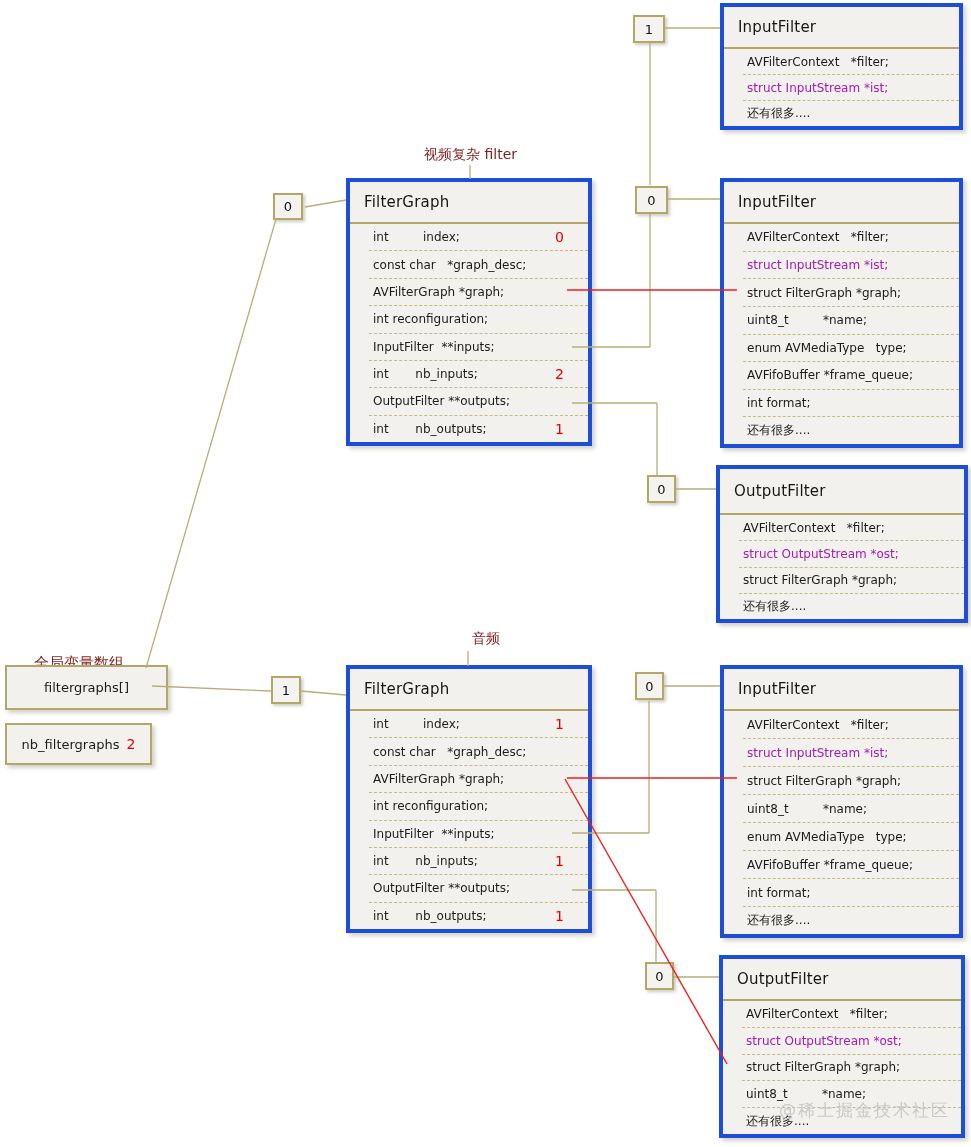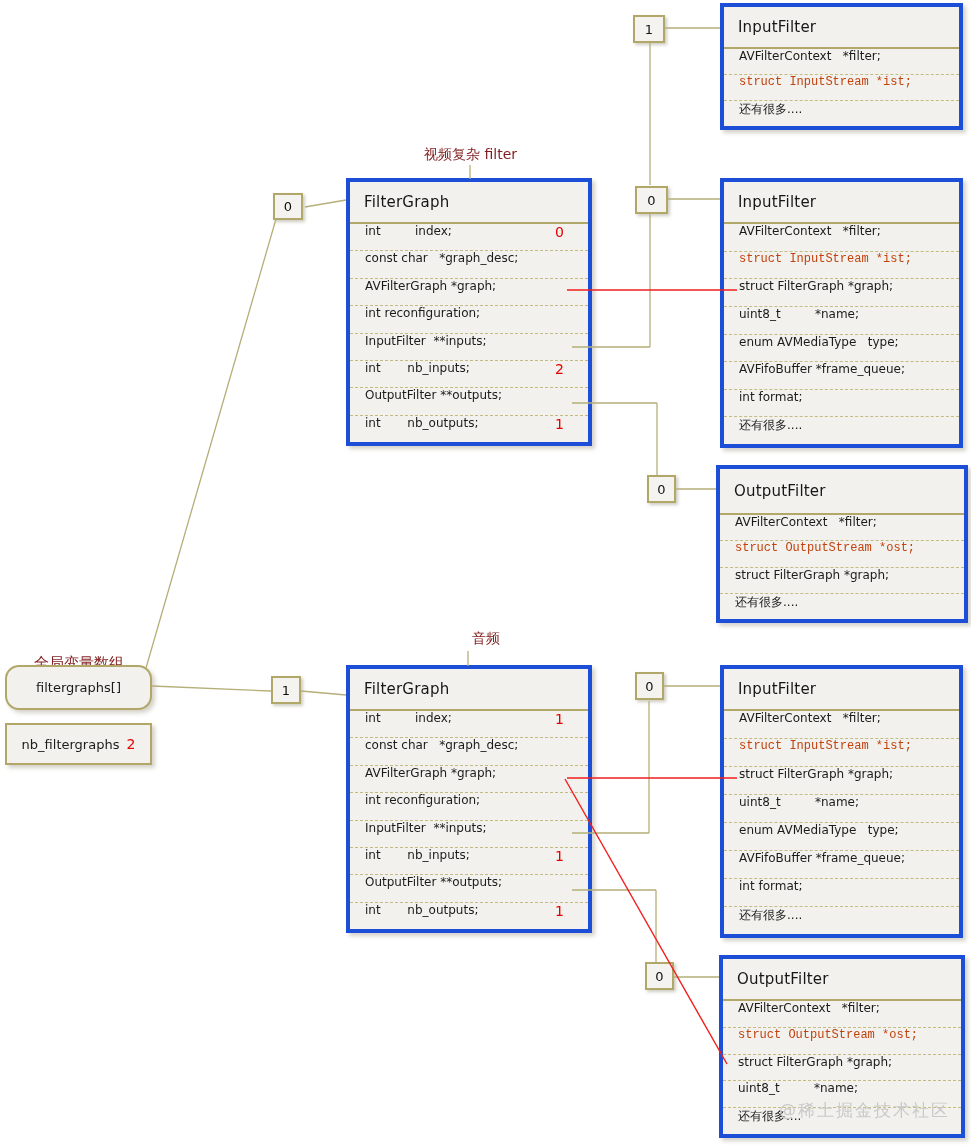--- a/index.html
+++ b/index.html
@@ -6,24 +6,24 @@
   #canvas{position:relative;width:971px;height:1147px;background:#fff;overflow:hidden;
           font-family:"DejaVu Sans","Liberation Sans",sans-serif;}
   
   #lines{position:absolute;left:0;top:0;width:971px;height:1147px;z-index:4;pointer-events:none;}
   
   .box{position:absolute;z-index:2;background:#f2f1ed;border:4px solid #1d4ed8;
        box-shadow:3px 3px 4px rgba(160,155,135,.45);display:flex;flex-direction:column;box-sizing:border-box;}
   .box-title{height:40px;flex:0 0 auto;display:flex;align-items:center;padding-left:14px;
              font-size:15px;color:#161616;border-bottom:2px solid #b1a768;letter-spacing:.2px;}
   .box-rows{flex:1;display:flex;flex-direction:column;}
-  .row{flex:1;display:flex;align-items:flex-start;padding-left:15px;font-size:12px;color:#1b1b1b;}
+  .row{flex:1;display:flex;align-items:center;padding-left:4px;font-size:12px;color:#1b1b1b;margin-left:19px;}
   .row + .row{border-top:1px dashed #c3bc82;}
   .ft{white-space:pre;}
-  .ft.red{color:#c2410c;font-family:Liberation Mono, monospace;}
+  .ft.red{color:#a21caf;}
   .val{margin-left:auto;margin-right:24px;color:#e60000;font-size:14px;}
   
   .cbox{position:absolute;z-index:3;background:#f4f3f0;border:2px solid #b1a768;
         box-shadow:2px 2px 3px rgba(160,155,135,.5);display:flex;align-items:center;justify-content:center;
         font-size:13px;color:#111;box-sizing:border-box;}
   
   .gbox{position:absolute;z-index:2;background:#f2f1ed;border:2px solid #b1a768;
         box-shadow:3px 3px 4px rgba(160,155,135,.45);display:flex;align-items:center;justify-content:center;
         font-size:13px;color:#1b1b1b;box-sizing:border-box;gap:7px;}
   .gbox .val{margin:0;}
@@ -67,21 +67,21 @@
       <line x1="567" y1="290" x2="737" y2="290"></line>
       <line x1="567" y1="778" x2="737" y2="778"></line>
       <line x1="565" y1="779" x2="727" y2="1064"></line>
     </g>
   </svg>
 
   <div class="rlabel" style="left:424px;top:146px;">视频复杂 filter</div>
   <div class="rlabel" style="left:472px;top:630px;">音频</div>
   <div class="rlabel" style="left:34px;top:654px;font-size:15px;">全局变量数组</div>
 
-  <div class="gbox" style="left:5px;top:665px;width:147px;height:45px;border-radius:14px;">
+  <div class="gbox" style="left:5px;top:665px;width:163px;height:45px;">
     <span>filtergraphs[]</span>
   </div>
   <div class="gbox" style="left:5px;top:723px;width:147px;height:42px;">
     <span>nb_filtergraphs</span>
     <span class="val">2</span>
   </div>
 
   <div class="cbox" style="left:273px;top:193px;width:30px;height:27px;">0</div>
   <div class="cbox" style="left:633px;top:15px;width:32px;height:28px;">1</div>
   <div class="cbox" style="left:635px;top:186px;width:33px;height:28px;">0</div>

